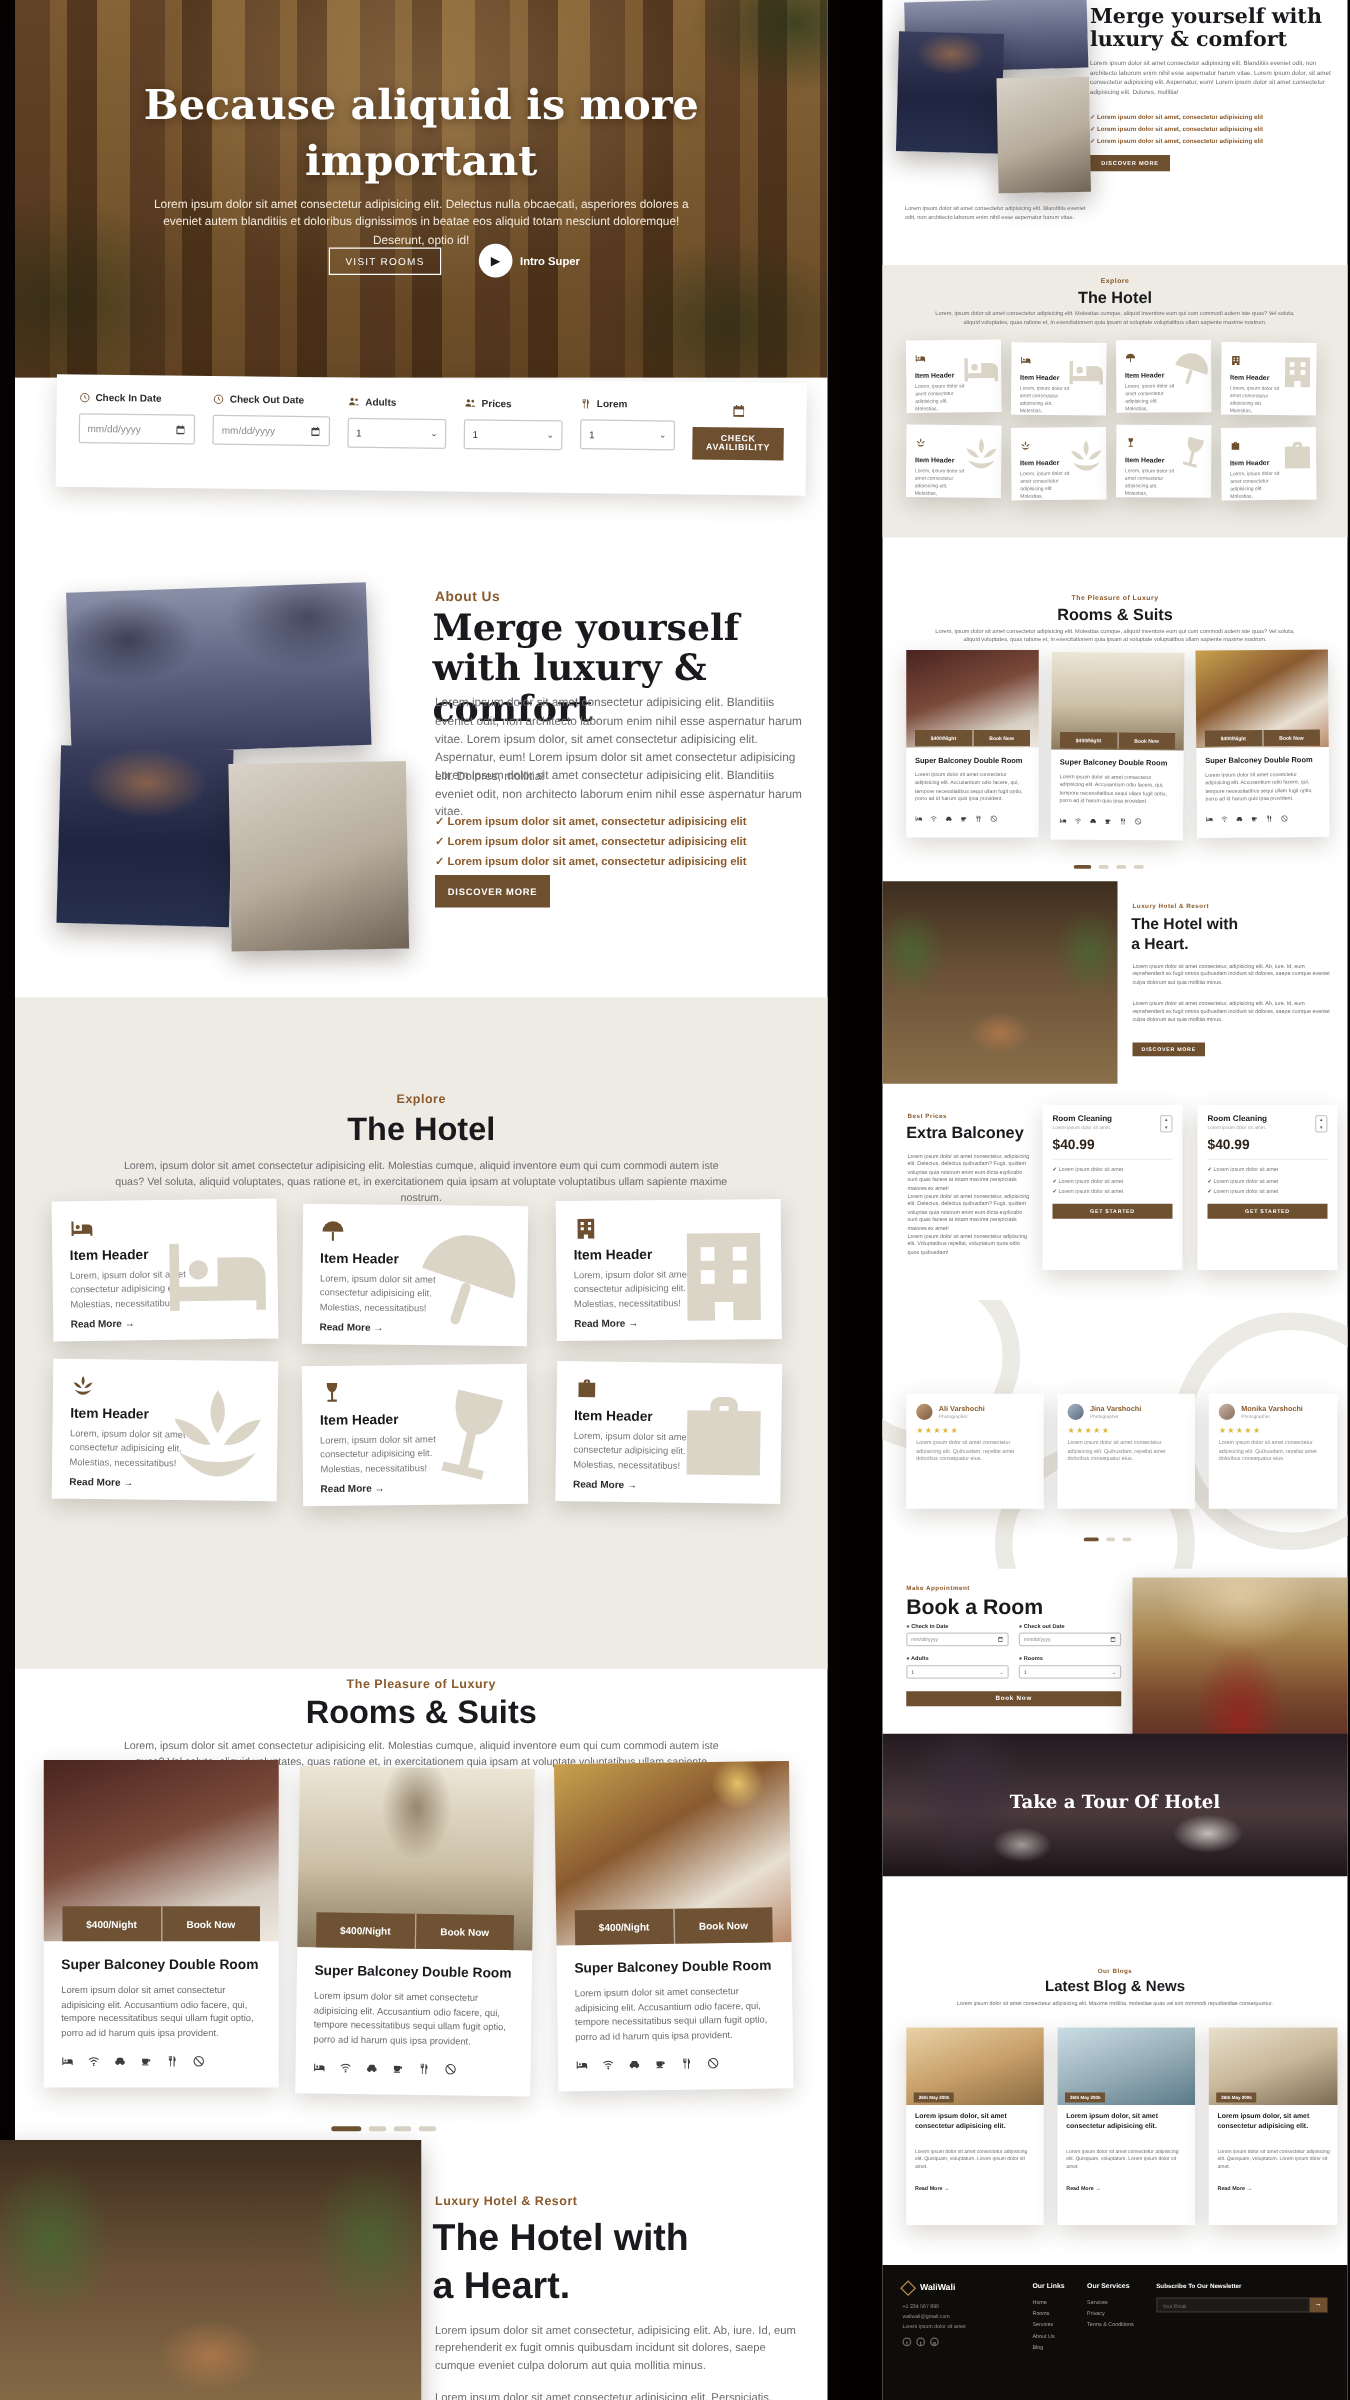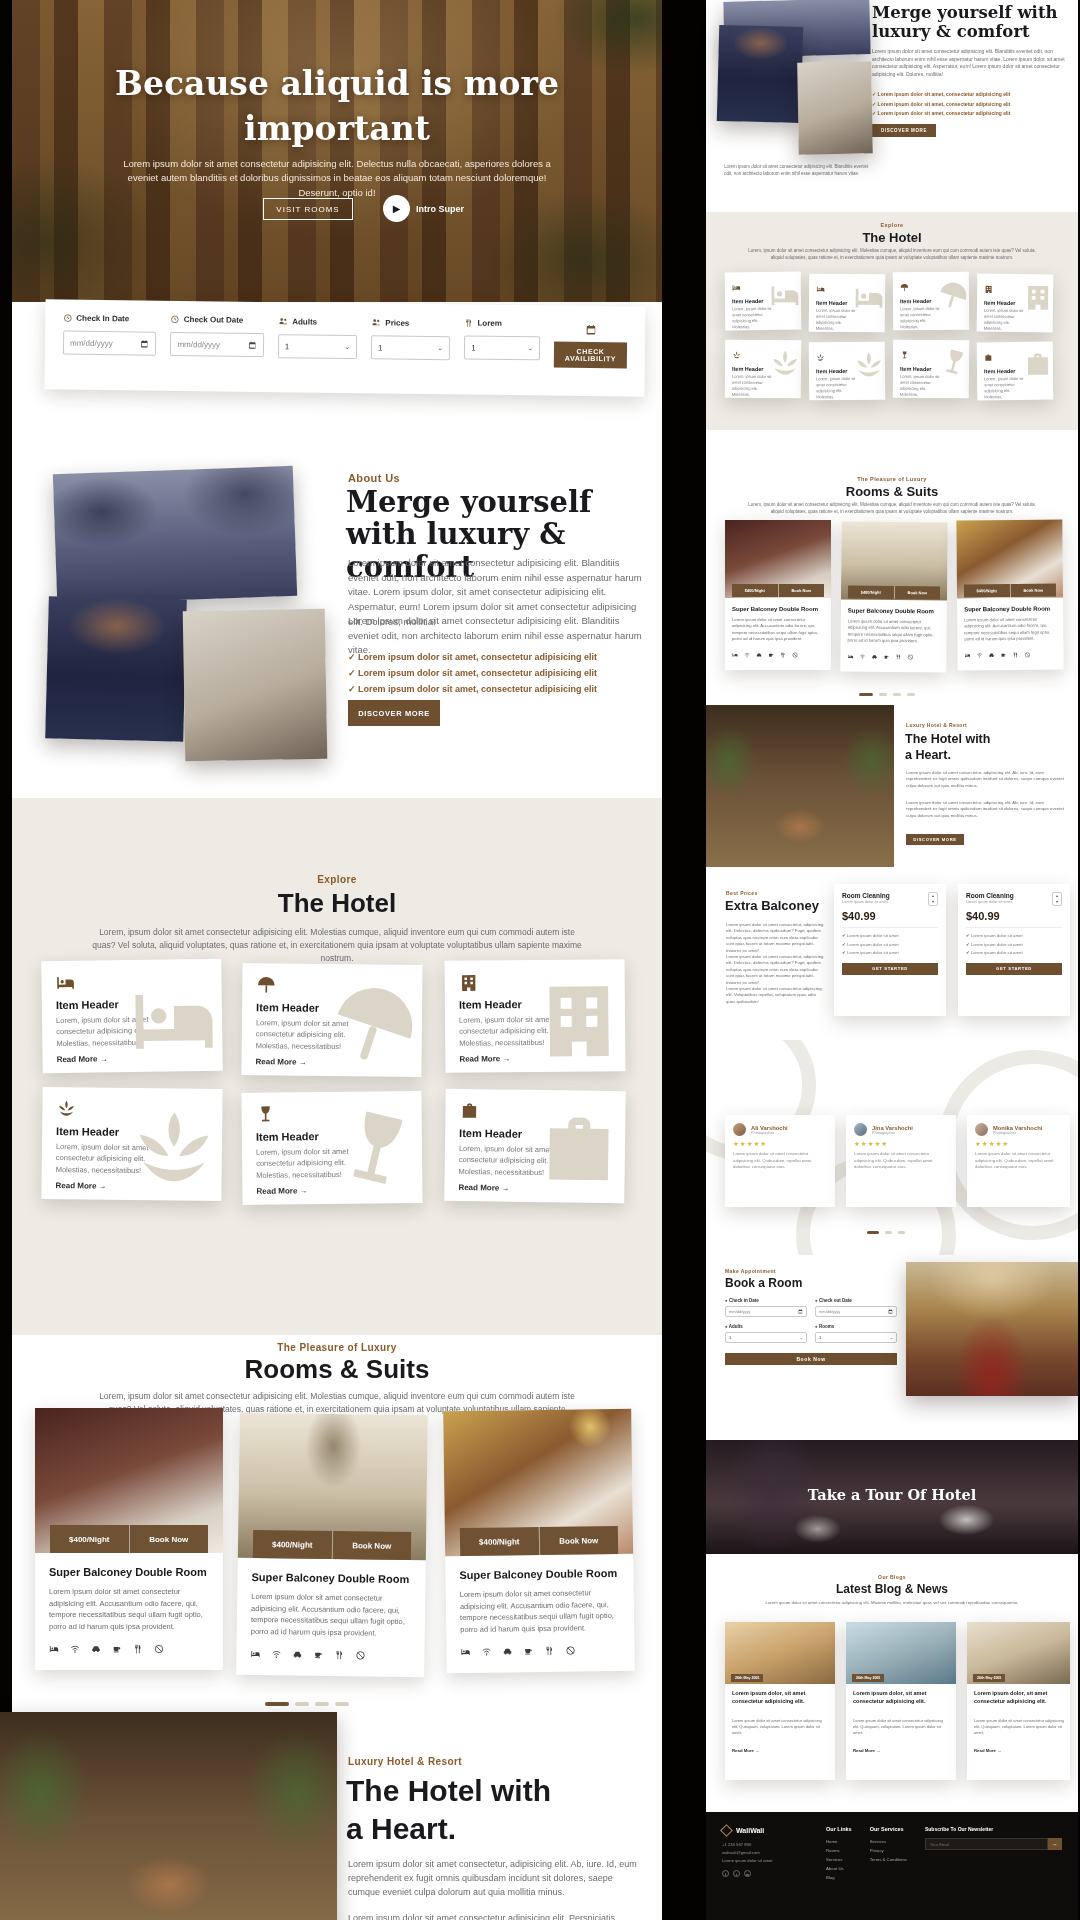--- a/index.html
+++ b/index.html
@@ -120,21 +120,21 @@
 <div class="page" style="left:12px;width:650px;height:1920px">
 
   <div class="abs" style="left:0;top:0;width:650px;height:302px;background:
     linear-gradient(rgba(48,26,8,.15),rgba(48,26,8,.45)),
     radial-gradient(140px 100px at 88% 86%, rgba(30,58,28,.6), transparent 70%),
     radial-gradient(170px 120px at 5% 80%, rgba(26,50,24,.55), transparent 70%),
     radial-gradient(120px 80px at 96% 6%, rgba(30,58,28,.7), transparent 70%),
     radial-gradient(320px 220px at 50% 28%, rgba(255,216,150,.32), transparent 70%),
     repeating-linear-gradient(90deg,#6b4a2c 0 28px,#8a6538 28px 42px,#5a3d22 42px 66px,#96713f 66px 92px)"></div>
   <div class="ctr serif" style="top:62px;width:480px;left:85px;color:#fff;font-weight:bold;font-size:33px;line-height:1.35;text-shadow:0 2px 8px rgba(40,20,0,.5)">Because aliquid is more important</div>
-  <div class="ctr" style="top:157px;left:105px;width:440px;color:#f3e9db;font-size:9.5px;line-height:1.5">Lorem ipsum dolor sit amet consectetur adipisicing elit. Delectus nulla obcaecati, asperiores dolores a eveniet autem blanditiis et doloribus dignissimos in beatae eos aliquam totam nesciunt doloremque! Deserunt, optio id!</div>
+  <div class="ctr" style="top:157px;left:105px;width:440px;color:#f3e9db;font-size:9.5px;line-height:1.5">Lorem ipsum dolor sit amet consectetur adipisicing elit. Delectus nulla obcaecati, asperiores dolores a eveniet autem blanditiis et doloribus dignissimos in beatae eos aliquid totam nesciunt doloremque! Deserunt, optio id!</div>
   <div class="abs" style="left:251px;top:198px;width:90px;height:22px;border:1px solid #fff;color:#fff;font-size:8px;letter-spacing:1px;display:flex;align-items:center;justify-content:center">VISIT ROOMS</div>
   <div class="abs" style="left:371px;top:195px;width:27px;height:27px;border-radius:50%;background:#fff;display:flex;align-items:center;justify-content:center;color:#1a1a1e;font-size:10px">▶</div>
   <div class="abs" style="left:404px;top:204px;color:#fff;font-size:9px;font-weight:bold">Intro Super</div>
 
   <div class="card" style="left:33px;top:303px;width:600px;height:90px;transform:rotate(.7deg);padding:14px 18px">
     <div class="fgrid">
       <div style="width:118px">
         <div style="font-size:8px;font-weight:bold;color:#2c2c30;display:flex;align-items:center;gap:4px">
             <svg class="ic" width="9" height="9" style="color:#6e4f30">
               <use href="#i-clock"></use>
@@ -694,21 +694,21 @@
       </div>
     </div>
     <div style="font-size:6.5px;color:#deb841;margin-top:4px;letter-spacing:1px">★★★★★</div>
     <div style="font-size:4.3px;color:#8a8a8e;line-height:1.55;margin-top:3px">Lorem ipsum dolor sit amet consectetur adipisicing elit. Quibusdam, repellat amet doloribus consequatur eius.</div>
   </div>
   <div class="abs" style="left:158px;top:1220px">
     <span class="dash on" style="width:12px;height:3px"></span><span class="dash" style="width:7px;height:3px"></span><span class="dash" style="width:7px;height:3px"></span>
   </div>
 
   <div class="abs ey" style="left:19px;top:1268px;font-size:5px">Make Appointment</div>
-  <div class="abs hd" style="left:19px;top:1276px;font-size:12px">Book a Room</div>
+  <div class="abs hd" style="left:19px;top:1276px;font-size:17px">Book a Room</div>
   <div class="abs" style="left:19px;top:1298px;width:172px">
     <div style="display:flex;gap:8px">
       <div style="width:82px">
         <div style="font-size:4.5px;font-weight:bold;color:#2c2c30"><span style="color:#6e4f30">●</span> <span>Check in Date</span></div>
         <div class="inp" style="margin-top:3px;height:11px;font-size:4px;padding:0 3px">
             <span>mm/dd/yyyy</span>
             <svg class="ic" width="5" height="5" style="color:#444">
               <use href="#i-cal"></use>
             </svg>
           </div>
@@ -739,21 +739,21 @@
           </div>
       </div>
     </div>
     <div class="btn" style="width:172px;height:12px;font-size:5px;margin-top:10px">Book Now</div>
   </div>
   <div class="ph" style="left:200px;top:1262px;width:172px;height:134px;background:
     radial-gradient(50px 80px at 50% 85%,rgba(150,35,30,.85),transparent 75%),
     radial-gradient(90px 60px at 50% 12%,rgba(250,230,190,.5),transparent 70%),
     linear-gradient(180deg,#c9b894,#a8854e 35%,#7a4a2e 70%,#5a2e22)"></div>
 
-  <div class="abs" style="left:0;top:1440px;width:372px;height:114px;background:
+  <div class="abs" style="left:0;top:1387px;width:372px;height:114px;background:
     radial-gradient(40px 22px at 70% 70%,rgba(240,240,235,.75),transparent 70%),
     radial-gradient(34px 20px at 30% 78%,rgba(230,230,225,.6),transparent 70%),
     radial-gradient(60px 90px at 18% 40%,rgba(60,45,60,.8),transparent 75%),
     linear-gradient(180deg,#241a20,#4a3a3e 55%,#1d1418)">
     <div class="ctr serif" style="top:46px;color:#fff;font-weight:bold;font-size:14.5px;position:absolute">Take a Tour Of Hotel</div>
   </div>
 
   <div class="ctr ey" style="top:1574px;font-size:5px">Our Blogs</div>
   <div class="ctr hd" style="top:1582px;font-size:12px">Latest Blog &amp; News</div>
   <div class="ctr muted" style="top:1600px;left:36px;width:300px;font-size:4.3px;line-height:1.5">Lorem ipsum dolor sit amet consectetur adipisicing elit. Maxime mollitia, molestiae quas vel sint commodi repudiandae consequuntur.</div>

